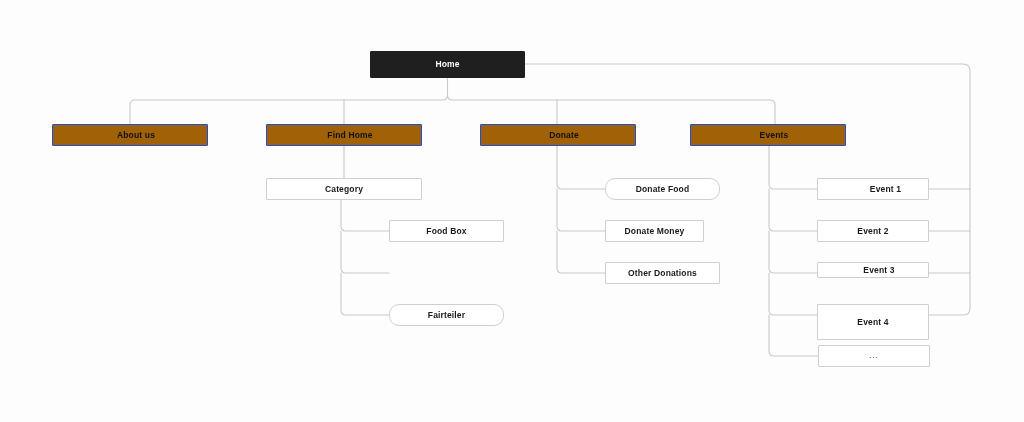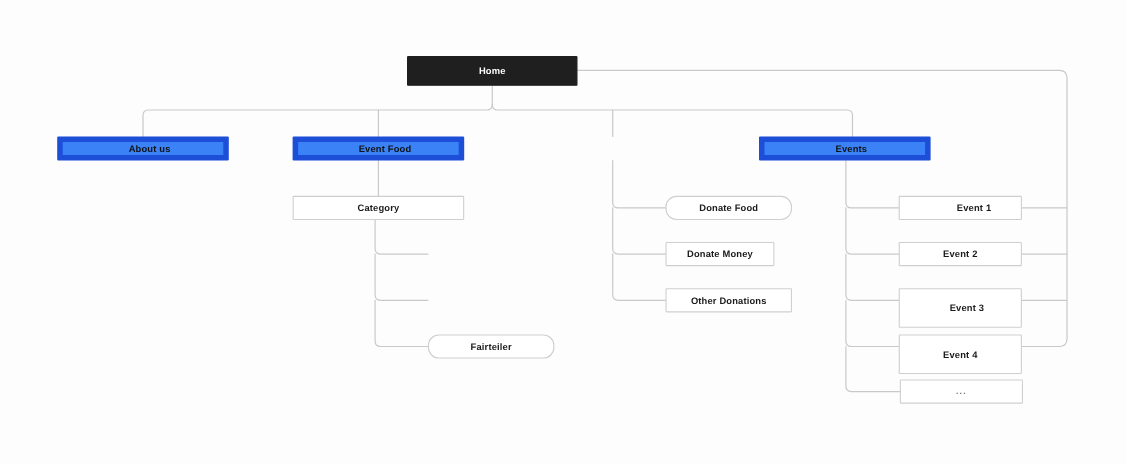--- a/index.html
+++ b/index.html
@@ -39,22 +39,22 @@
     text-align: center;
     border-radius: 1px;
     line-height: 1;
   }
   .node.root {
     background: #1f1f1f;
     border: 1px solid #1f1f1f;
     color: #ffffff;
   }
   .node.section {
-    background: #3b82f6;
-    border: 5px solid #1d4ed8;
+    background: #a16207;
+    border: 1px solid #1d4ed8;
     color: #111111;
     padding-left: 12px;
   }
   .node.leaf {
     background: #ffffff;
     border: 1px solid #cfcfcf;
     color: #1a1a1a;
   }
   .node.ellipsis {
     color: #777777;
@@ -95,40 +95,42 @@
       <path d="M769,231 L769,268 Q769,273 774,273 L817,273"></path>
       <path d="M769,273 L769,310 Q769,315 774,315 L817,315"></path>
       <path d="M769,315 L769,351 Q769,356 774,356 L818,356"></path>
     </g>
   </svg>
 
   <div class="node root" style="left:370px; top:51px; width:155px; height:27px;">Home</div>
 
   <div class="node section" style="left:52px; top:124px; width:156px; height:22px;">About us</div>
 
-  <div class="node section" style="left:266px; top:124px; width:156px; height:22px;">Event Food</div>
+  <div class="node section" style="left:266px; top:124px; width:156px; height:22px;">Find Home</div>
 
+  <div class="node section" style="left:480px; top:124px; width:156px; height:22px;">Donate</div>
 
   <div class="node section" style="left:690px; top:124px; width:156px; height:22px;">Events</div>
 
   <div class="node leaf" style="left:266px; top:178px; width:156px; height:22px;">Category</div>
 
+  <div class="node leaf" style="left:389px; top:220px; width:115px; height:22px;">Food Box</div>
 
 
   <div class="node leaf" style="left:389px; top:304px; width:115px; height:22px;border-radius:10px;">Fairteiler</div>
 
   <div class="node leaf" style="left:605px; top:178px; width:115px; height:22px;border-radius:10px;">Donate Food</div>
 
   <div class="node leaf" style="left:605px; top:220px; width:99px; height:22px;">Donate Money</div>
 
   <div class="node leaf" style="left:605px; top:262px; width:115px; height:22px;">Other Donations</div>
 
   <div class="node leaf" style="left:817px; top:178px; width:112px; height:22px;padding-left:25px;">Event 1</div>
 
   <div class="node leaf" style="left:817px; top:220px; width:112px; height:22px;">Event 2</div>
 
-  <div class="node leaf" style="left:817px; top:262px; width:112px; height:36px;padding-left:12px;">Event 3</div>
+  <div class="node leaf" style="left:817px; top:262px; width:112px; height:16px;padding-left:12px;">Event 3</div>
 
   <div class="node leaf" style="left:817px; top:304px; width:112px; height:36px;">Event 4</div>
 
   <div class="node leaf ellipsis" style="left:818px; top:345px; width:112px; height:22px;">...</div>
 
 </div>
 
 </body></html>

